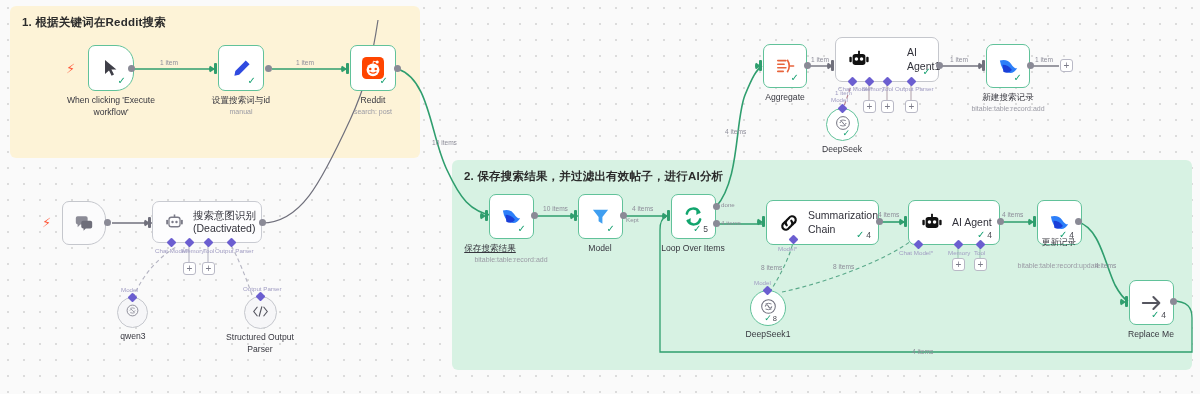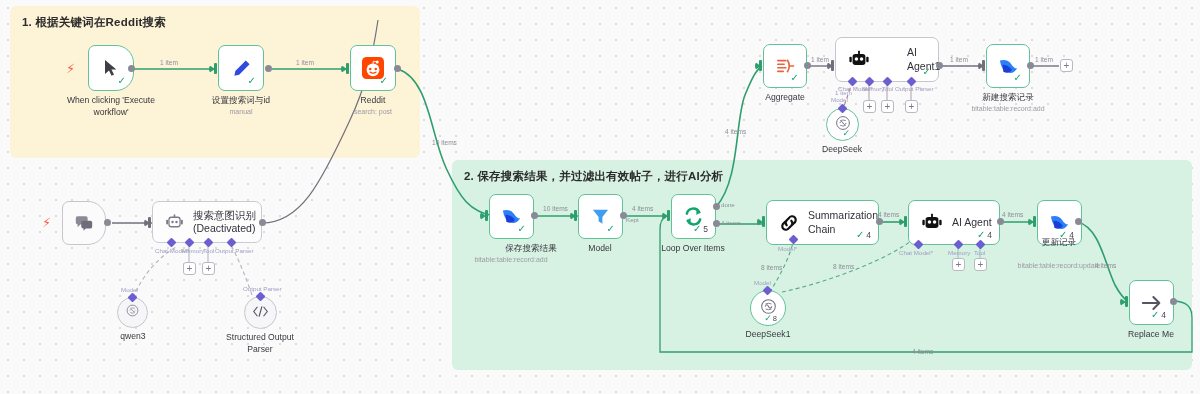--- a/index.html
+++ b/index.html
@@ -281,21 +281,21 @@
 
   <div class="node" id="n-save" style="left:489px; top:194px; width:45px; height:45px;">
     <span class="glyph">
       <svg width="21" height="19" viewBox="0 0 24 22">
           <path d="M2 4 Q11 2 15 8 Q19 14 22 13 Q18 20 11 18 Q4 16 2 4 Z" fill="#2d7ff9"></path>
           <path d="M5 9 Q12 9 16 15 Q12 20 6 17 Z" fill="#1a3fd8"></path>
         </svg>
     </span>
     <span class="tick">✓</span>
   </div>
-  <div class="caption" style="left:471px; top:243px; width:120px;">保存搜索结果</div>
+  <div class="caption" style="left:430px; top:243px; width:120px;text-decoration:underline;">保存搜索结果</div>
   <div class="subcaption" style="left:451px; top:255px; width:120px;">bitable:table:record:add</div>
 
   <div class="node" id="n-filter" style="left:578px; top:194px; width:45px; height:45px;">
     <span class="glyph">
       <svg width="19" height="19" viewBox="0 0 20 20">
           <path d="M2 3 L18 3 L12 10.5 L12 17.5 L8 15 L8 10.5 Z" fill="#3f9ef0"></path>
         </svg>
     </span>
     <span class="tick">✓</span>
   </div>

